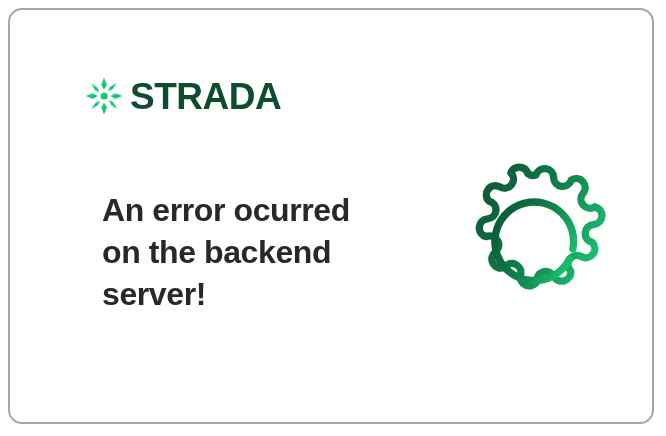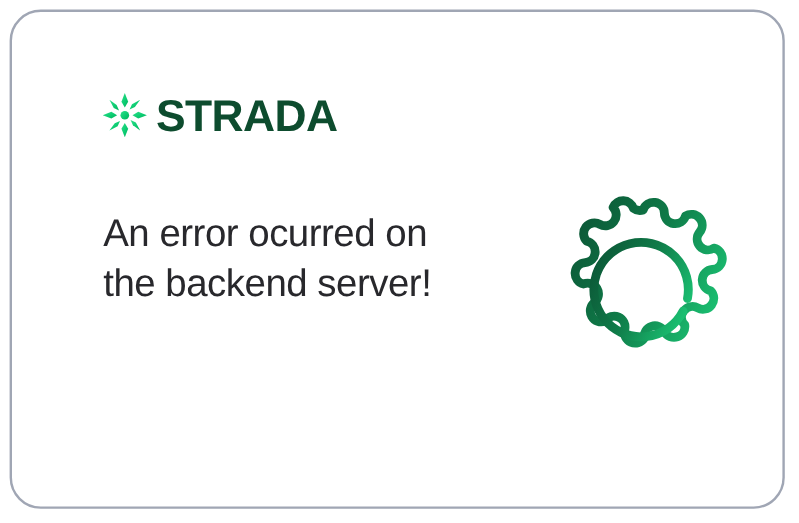--- a/index.html
+++ b/index.html
@@ -24,21 +24,21 @@
   
   .error-card {
     position: absolute;
     left: 8px;
     top: 8px;
     width: 646px;
     height: 416px;
     box-sizing: border-box;
     background: #ffffff;
     border: 2px solid #a0a6b4;
-    border-radius: 26px;
+    border-radius: 14px;
     overflow: hidden;
   }
 
   
   .brand {
     position: absolute;
     left: 74px;
     top: 62px;
     display: flex;
     align-items: center;
@@ -62,25 +62,25 @@
   }
 
   
   .message {
     position: absolute;
     left: 76px;
     top: 163px;
     width: 290px;
     font-family: "Liberation Sans", sans-serif;
     font-size: 32px;
-    font-weight: normal;
+    font-weight: bold;
     line-height: 42px;
     letter-spacing: -0.4px;
     color: #28282c;
-    margin: 0;
+    margin: 16px;
   }
 
   
   .gear-illustration {
     position: absolute;
     left: 444px;
     top: 142px;
     width: 164px;
     height: 164px;
   }

